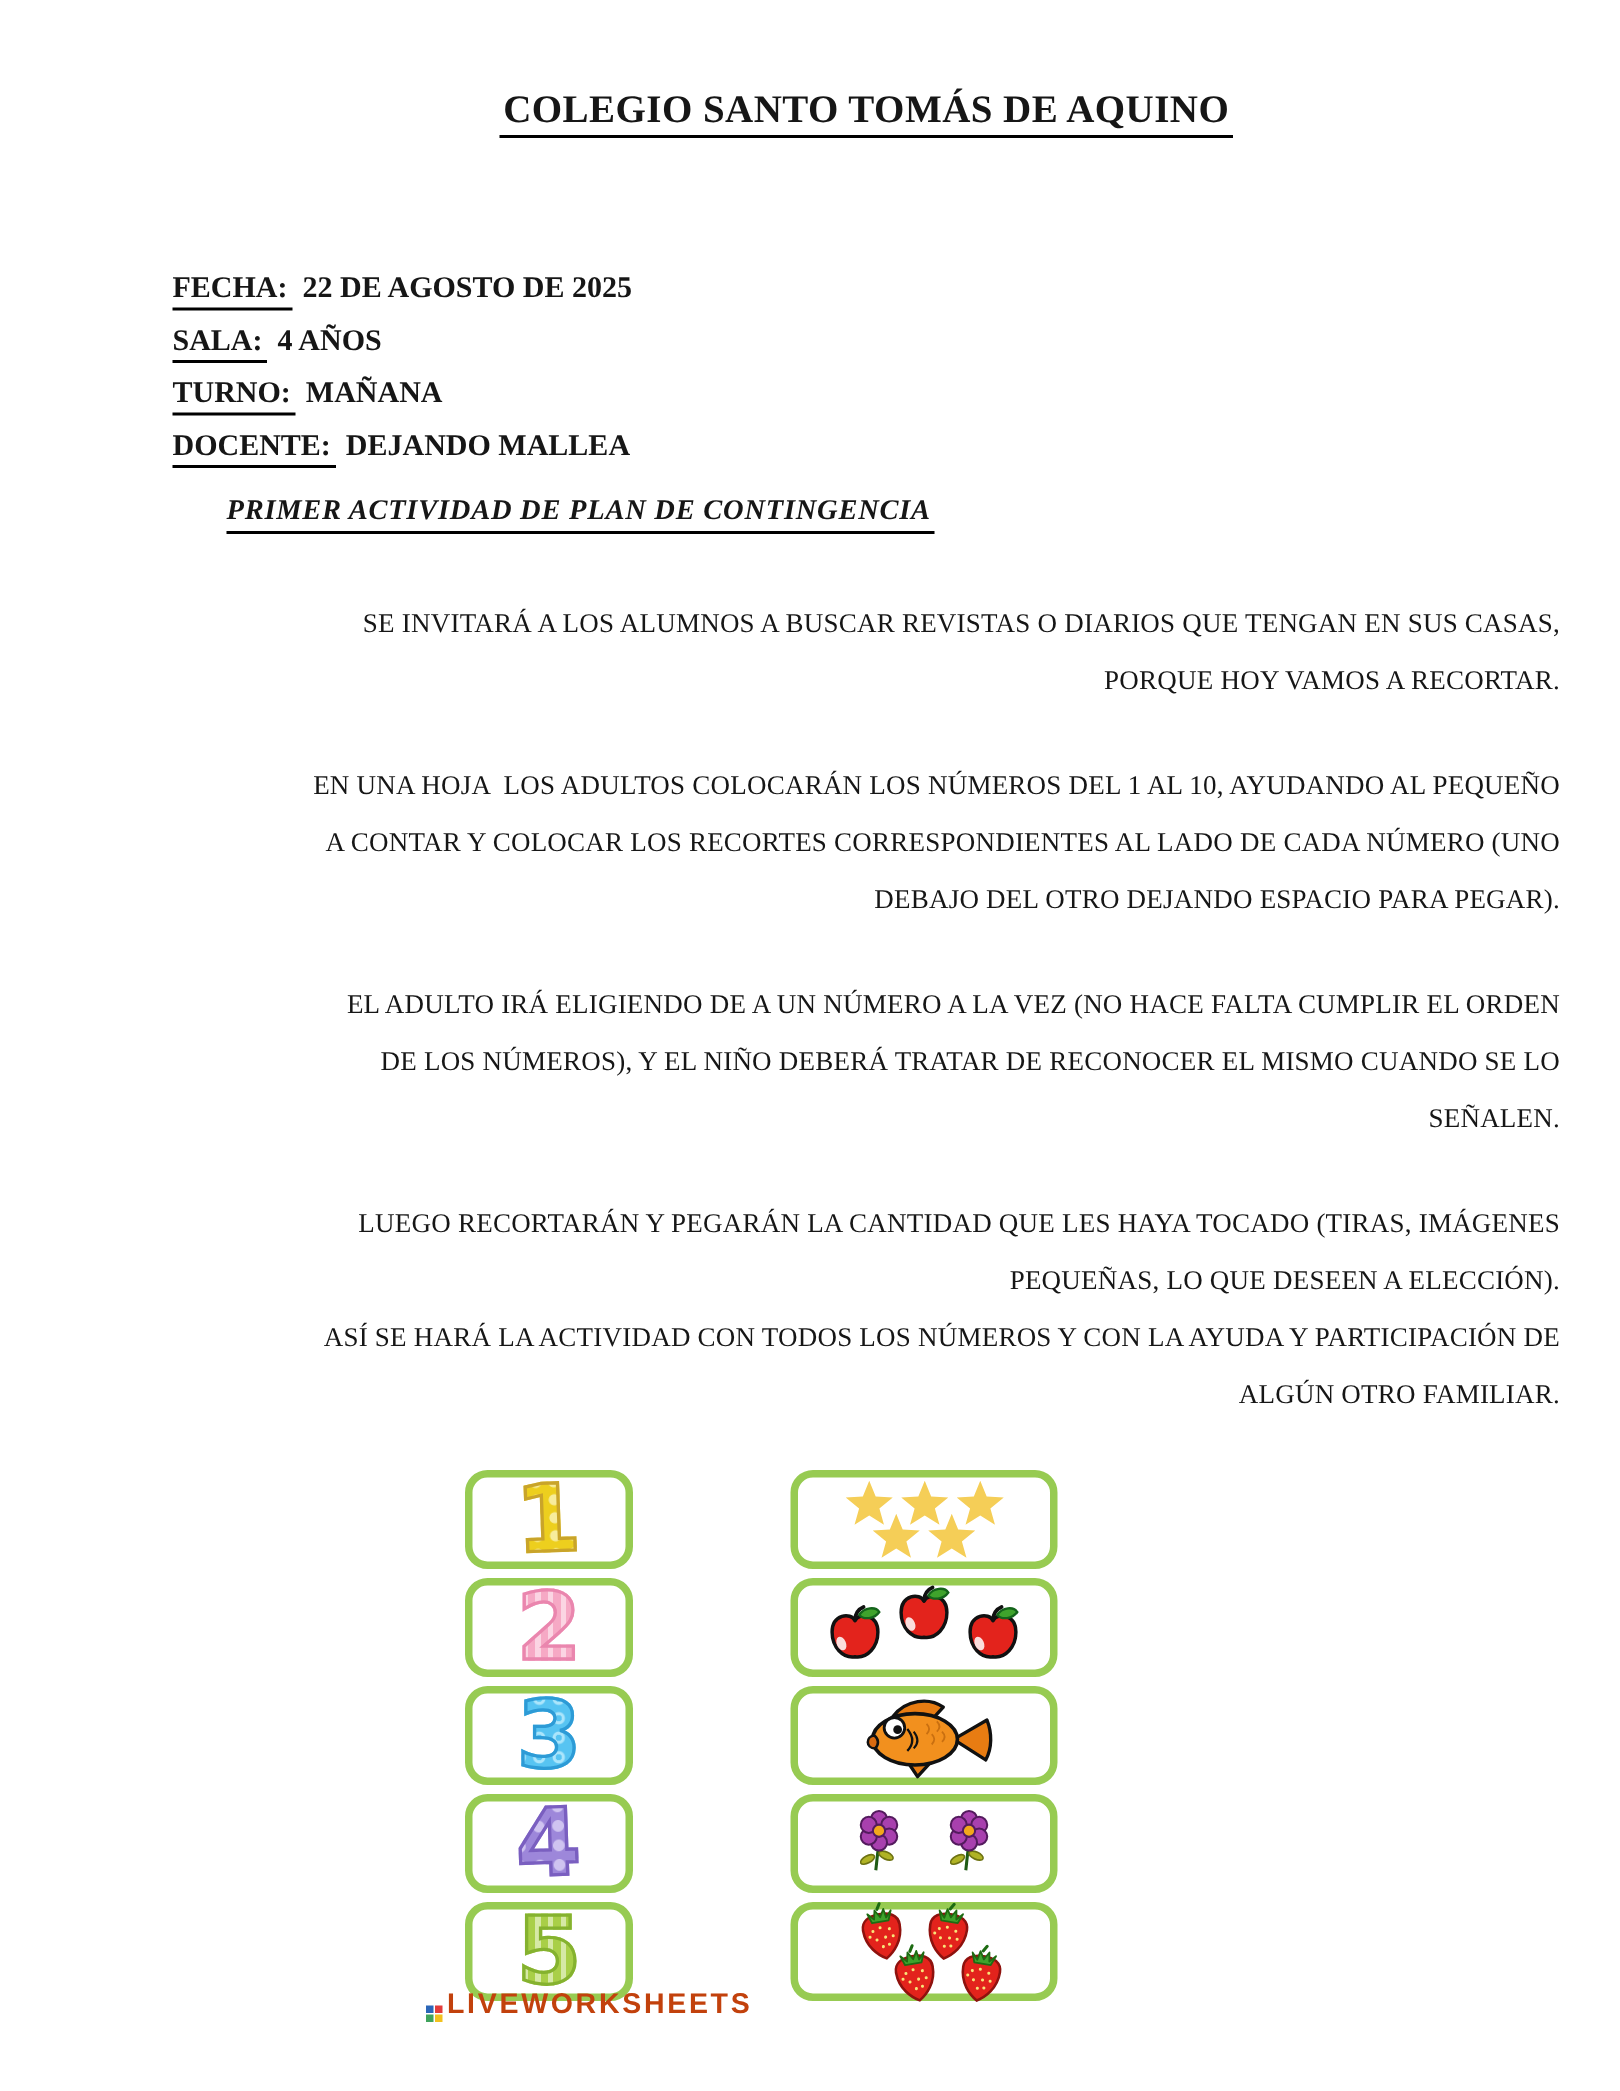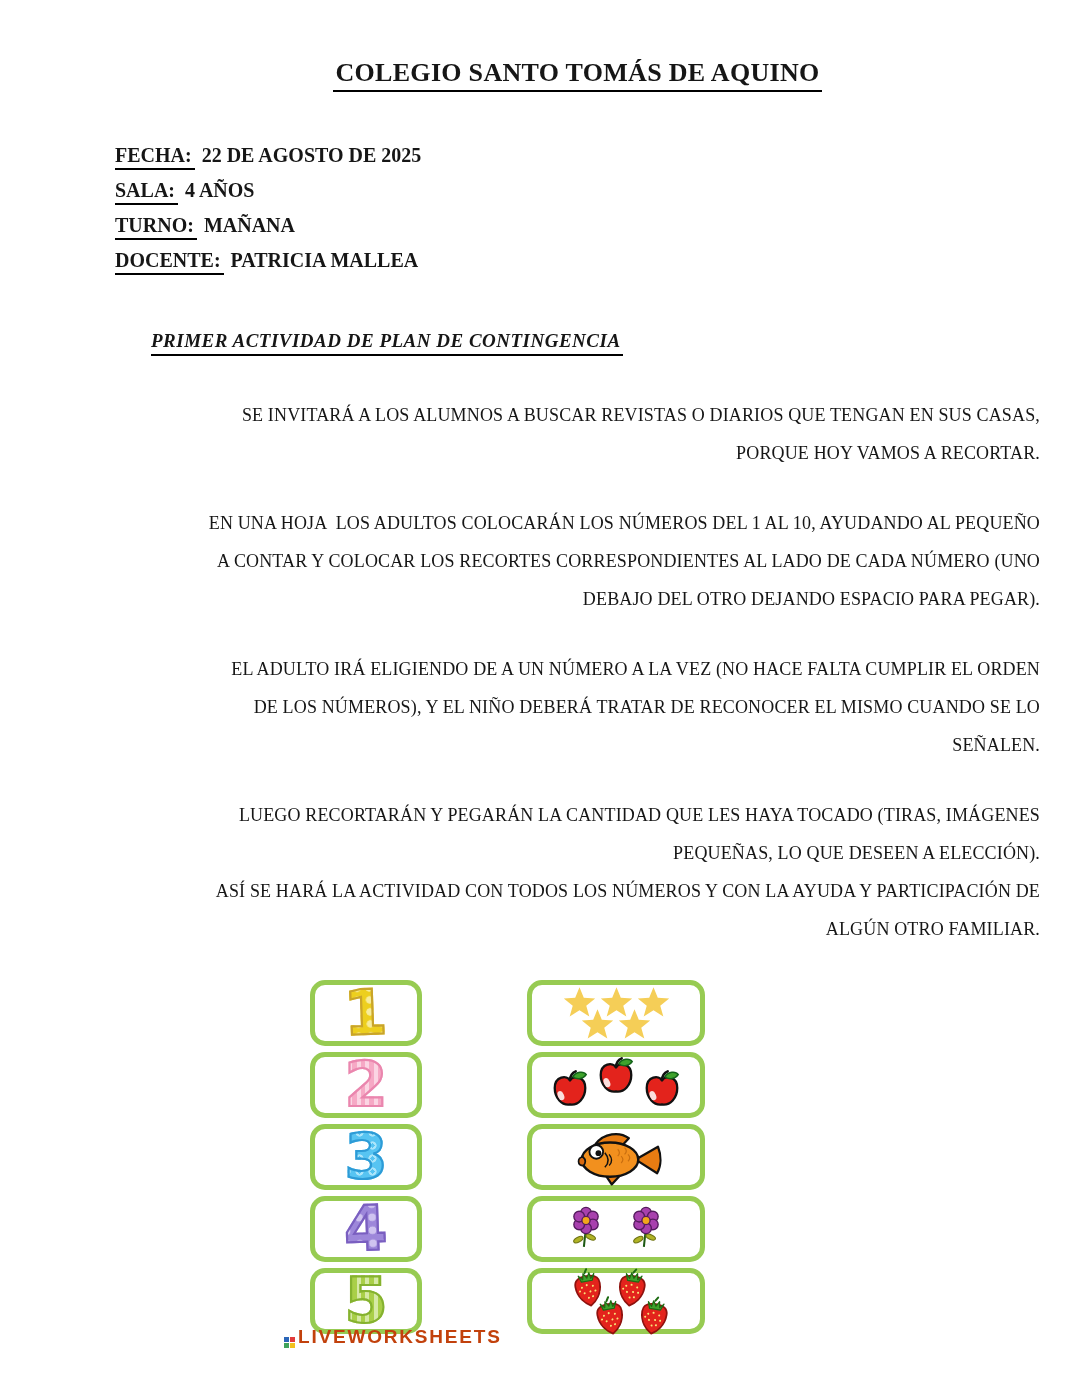--- a/index.html
+++ b/index.html
@@ -11,21 +11,21 @@
 
   .title-wrap{text-align:center;}
   .title{
     display:inline-block;font-size:26px;font-weight:bold;letter-spacing:.3px;
     border-bottom:2.5px solid #000;padding:0 2px 2px 2px;
   }
 
   .fields{margin-top:52px;}
   .field{height:35px;font-size:20px;font-weight:bold;display:flex;align-items:baseline;}
   .flabel{border-bottom:2.4px solid #000;padding:0 3px 1px 0;}
-  .fvalue{margin-left:7px;}
+  .fvalue{margin-left:7px;margin-top:37px;}
 
   .section-wrap{margin-top:46px;}
   .section{
     display:inline-block;font-size:19px;font-weight:bold;font-style:italic;
     letter-spacing:.5px;border-bottom:2.4px solid #000;padding:0 2px 2px 0;margin-left:36px;
   }
 
   .paragraphs{margin-top:40px;}
   .paragraphs p{
     margin:0 0 32px 0;font-size:18px;line-height:38px;white-space:pre;
@@ -110,21 +110,21 @@
       <div class="field">
         <span class="flabel">SALA:</span>
         <span class="fvalue">4 AÑOS</span>
       </div>
       <div class="field">
         <span class="flabel">TURNO:</span>
         <span class="fvalue">MAÑANA</span>
       </div>
       <div class="field">
         <span class="flabel">DOCENTE:</span>
-        <span class="fvalue">PATRICIA MALLEA</span>
+        <span class="fvalue">DEJANDO MALLEA</span>
       </div>
     </div>
 
   <div class="section-wrap">
     <span class="section">PRIMER ACTIVIDAD DE PLAN DE CONTINGENCIA</span>
   </div>
 
   <div class="paragraphs">
       <p>SE INVITARÁ A LOS ALUMNOS A BUSCAR REVISTAS O DIARIOS QUE TENGAN EN SUS CASAS,
 PORQUE HOY VAMOS A RECORTAR.</p>

